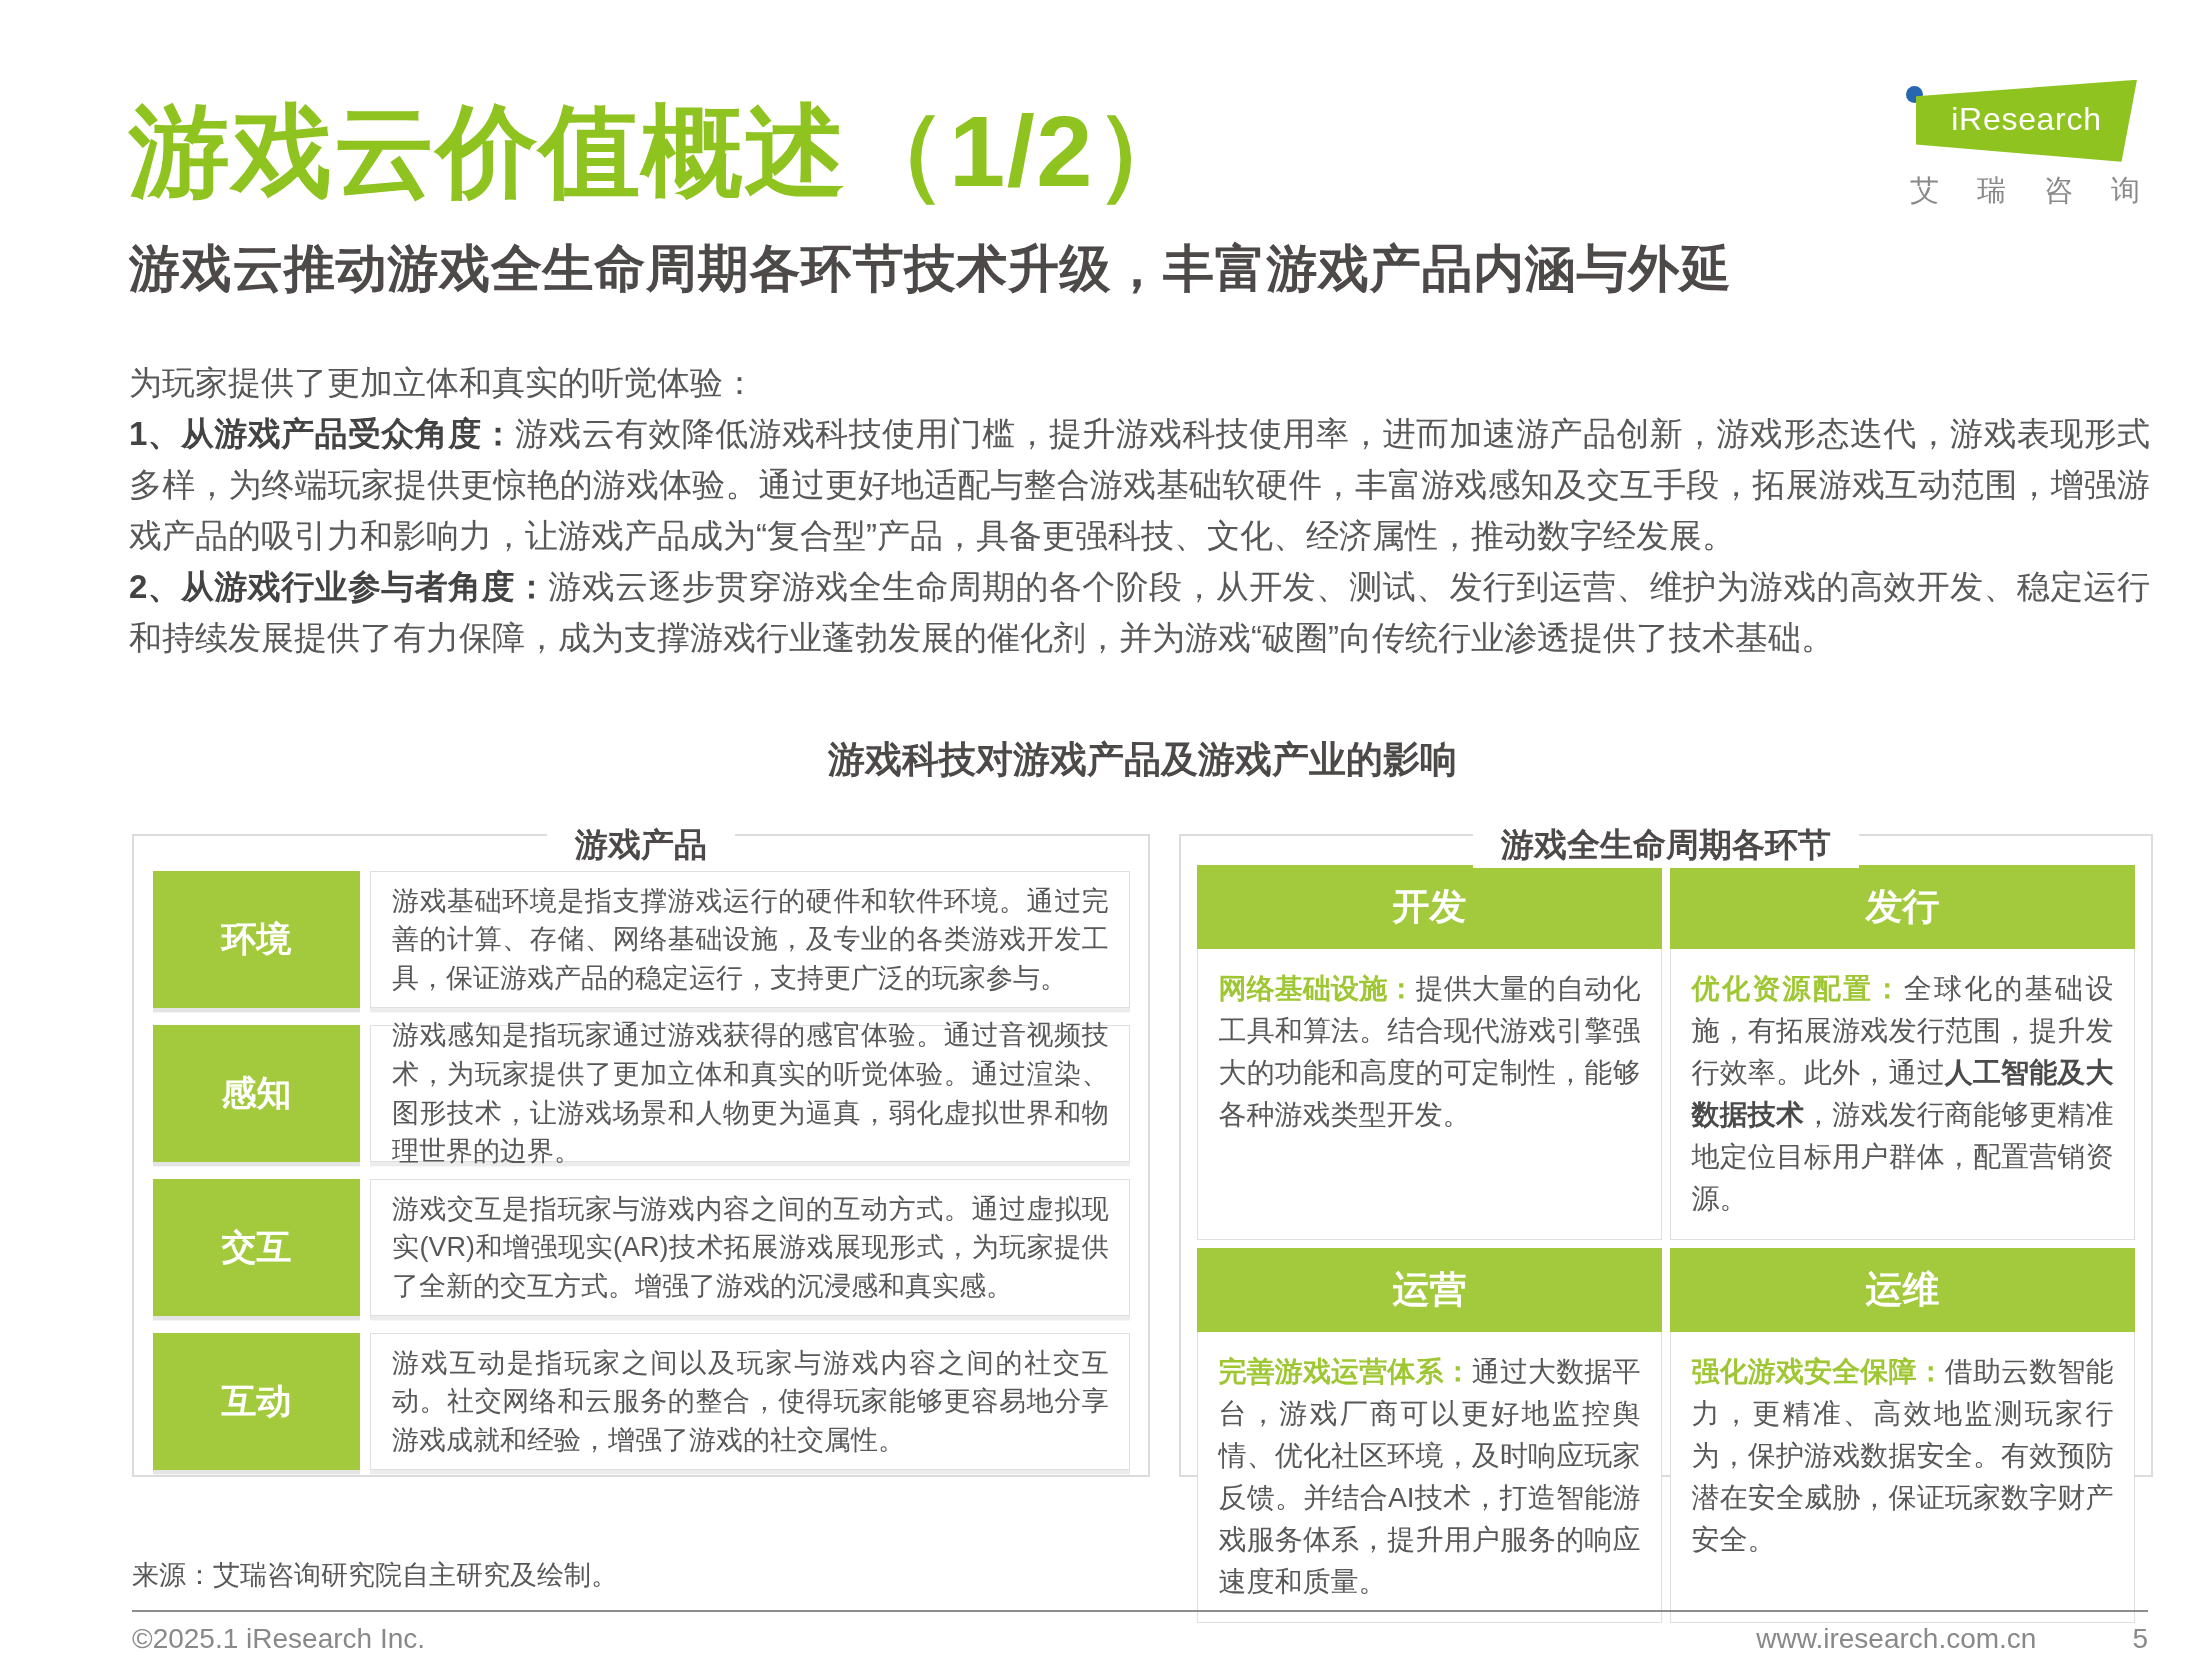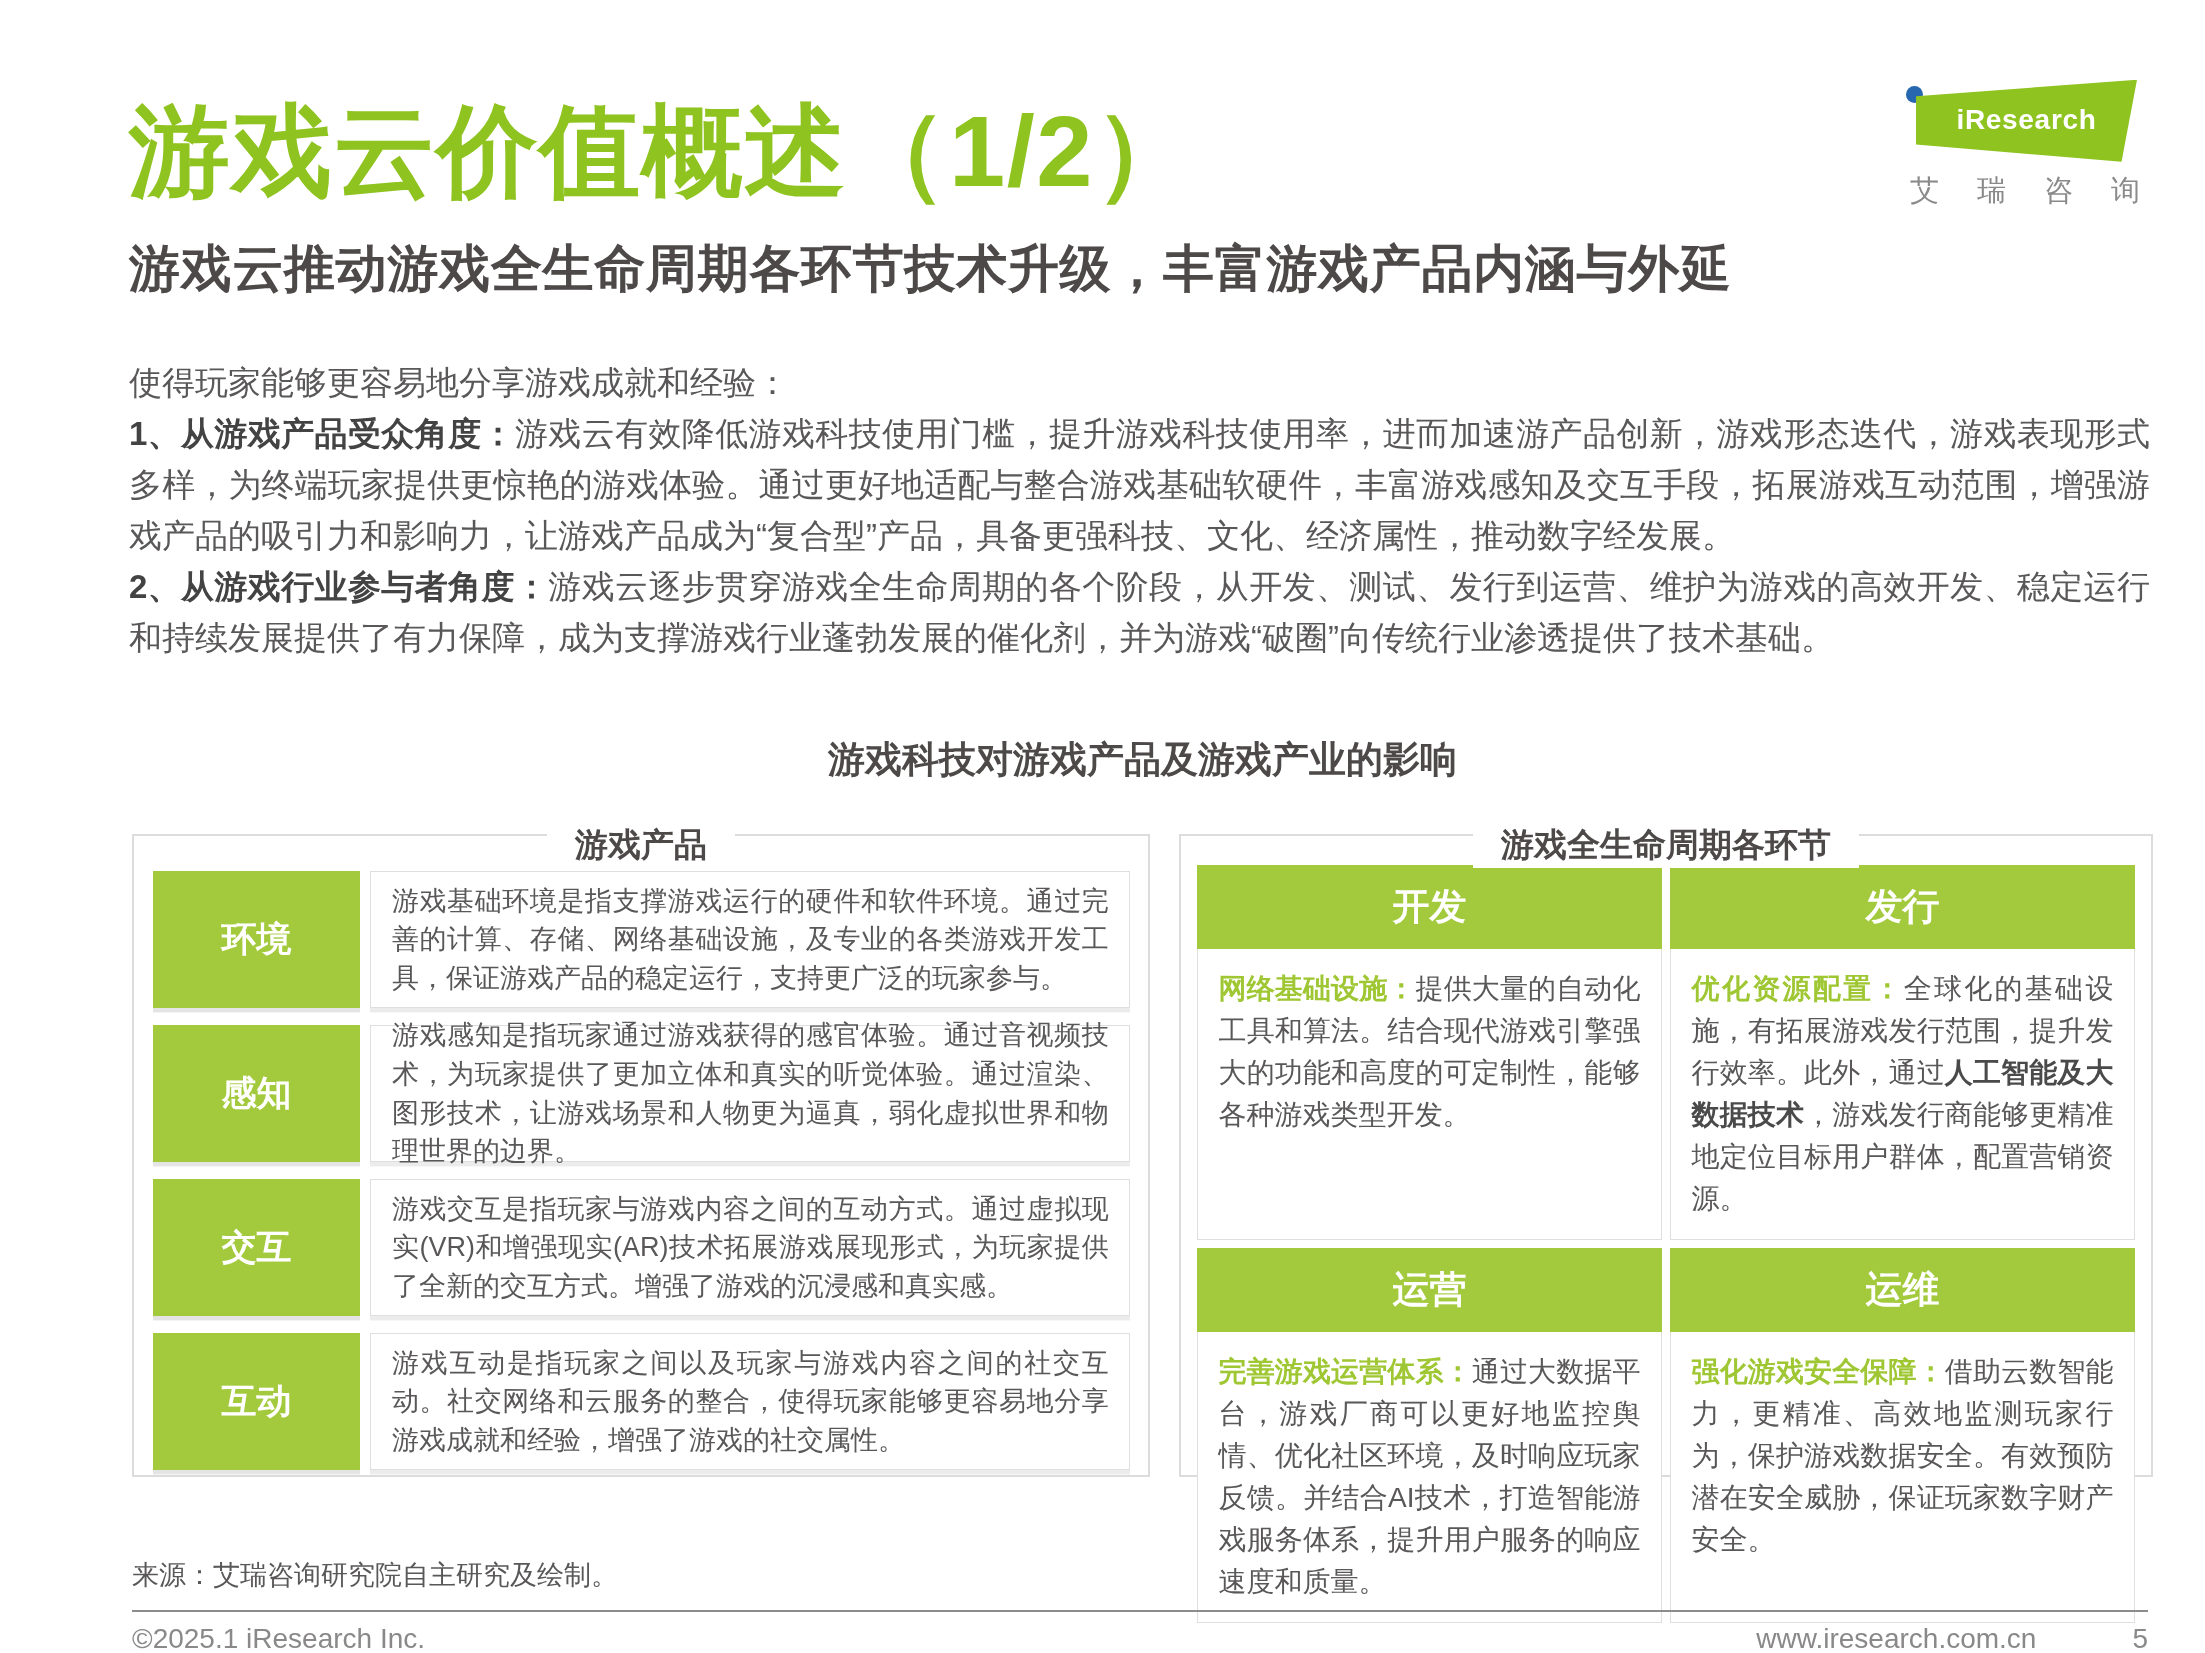--- a/index.html
+++ b/index.html
@@ -25,21 +25,21 @@
     font-size:101px;font-weight:bold;color:var(--brand-green);
     letter-spacing:1.5px;white-space:nowrap;
   }
   .logo{position:absolute;right:60px;top:68px;width:257px;height:132px;}
   .logo-shape{
     position:absolute;left:28px;top:11.8px;width:221px;height:82px;
     background:var(--brand-green);
     clip-path:polygon(0 20%,100% 0,93% 100%,0 79%);
     display:flex;align-items:center;justify-content:center;
   }
-  .logo-text{color:#fff;font-size:28px;font-weight:bold;letter-spacing:0.7px;transform:translateY(-1.5px);}
+  .logo-text{color:#fff;font-size:32px;font-weight:normal;letter-spacing:0.7px;transform:translateY(-1.5px);}
   .logo-dot{position:absolute;left:17.6px;top:17.6px;width:17.6px;height:17.6px;border-radius:50%;background:var(--logo-blue);}
   .logo-caption{
     position:absolute;left:22px;top:103px;width:228px;
     font-size:29px;color:#8A8A8A;letter-spacing:38px;white-space:nowrap;
   }
 
   .page-subtitle{
     position:absolute;left:129px;top:235px;
     font-size:51px;font-weight:bold;color:var(--dark-gray);
     white-space:nowrap;letter-spacing:0.7px;
@@ -138,21 +138,21 @@
     <span class="logo-dot"></span>
     <div class="logo-shape">
       <span class="logo-text">iResearch</span>
     </div>
     <div class="logo-caption">艾瑞咨询</div>
   </div>
 
   <h2 class="page-subtitle">游戏云推动游戏全生命周期各环节技术升级，丰富游戏产品内涵与外延</h2>
 
   <div class="intro">
-      <p class="intro-line"><span class="seg-normal">使得玩家能够更容易地分享游戏成就和经验：</span></p>
+      <p class="intro-line"><span class="seg-normal">为玩家提供了更加立体和真实的听觉体验：</span></p>
       <p class="intro-line"><span class="seg-bold">1、从游戏产品受众角度：</span><span class="seg-normal">游戏云有效降低游戏科技使用门槛，提升游戏科技使用率，进而加速游产品创新，游戏形态迭代，游戏表现形式多样，为终端玩家提供更惊艳的游戏体验。通过更好地适配与整合游戏基础软硬件，丰富游戏感知及交互手段，拓展游戏互动范围，增强游戏产品的吸引力和影响力，让游戏产品成为“复合型”产品，具备更强科技、文化、经济属性，推动数字经发展。</span></p>
       <p class="intro-line"><span class="seg-bold">2、从游戏行业参与者角度：</span><span class="seg-normal">游戏云逐步贯穿游戏全生命周期的各个阶段，从开发、测试、发行到运营、维护为游戏的高效开发、稳定运行和持续发展提供了有力保障，成为支撑游戏行业蓬勃发展的催化剂，并为游戏“破圈”向传统行业渗透提供了技术基础。</span></p>
     </div>
 
   <div class="figure-title">游戏科技对游戏产品及游戏产业的影响</div>
 
   <div class="panels">
 
     <div class="panel panel-left">
       <span class="panel-header">游戏产品</span>

